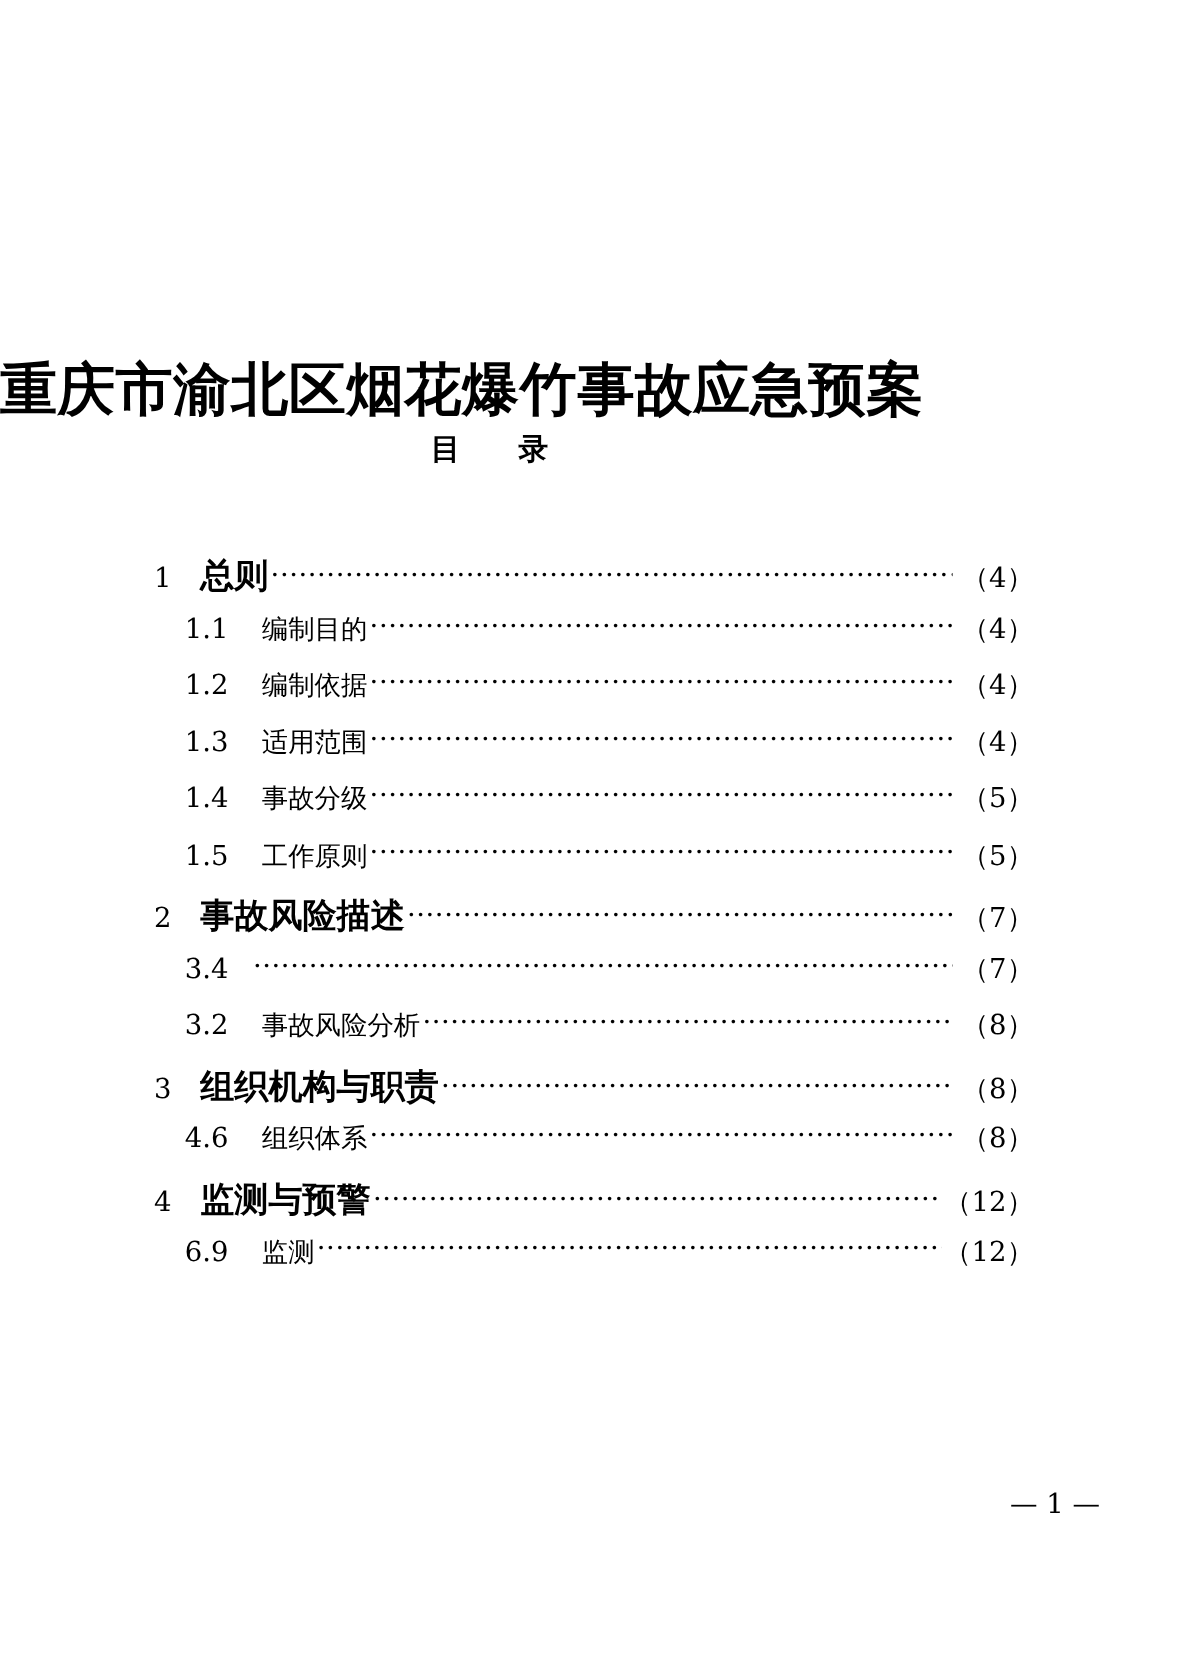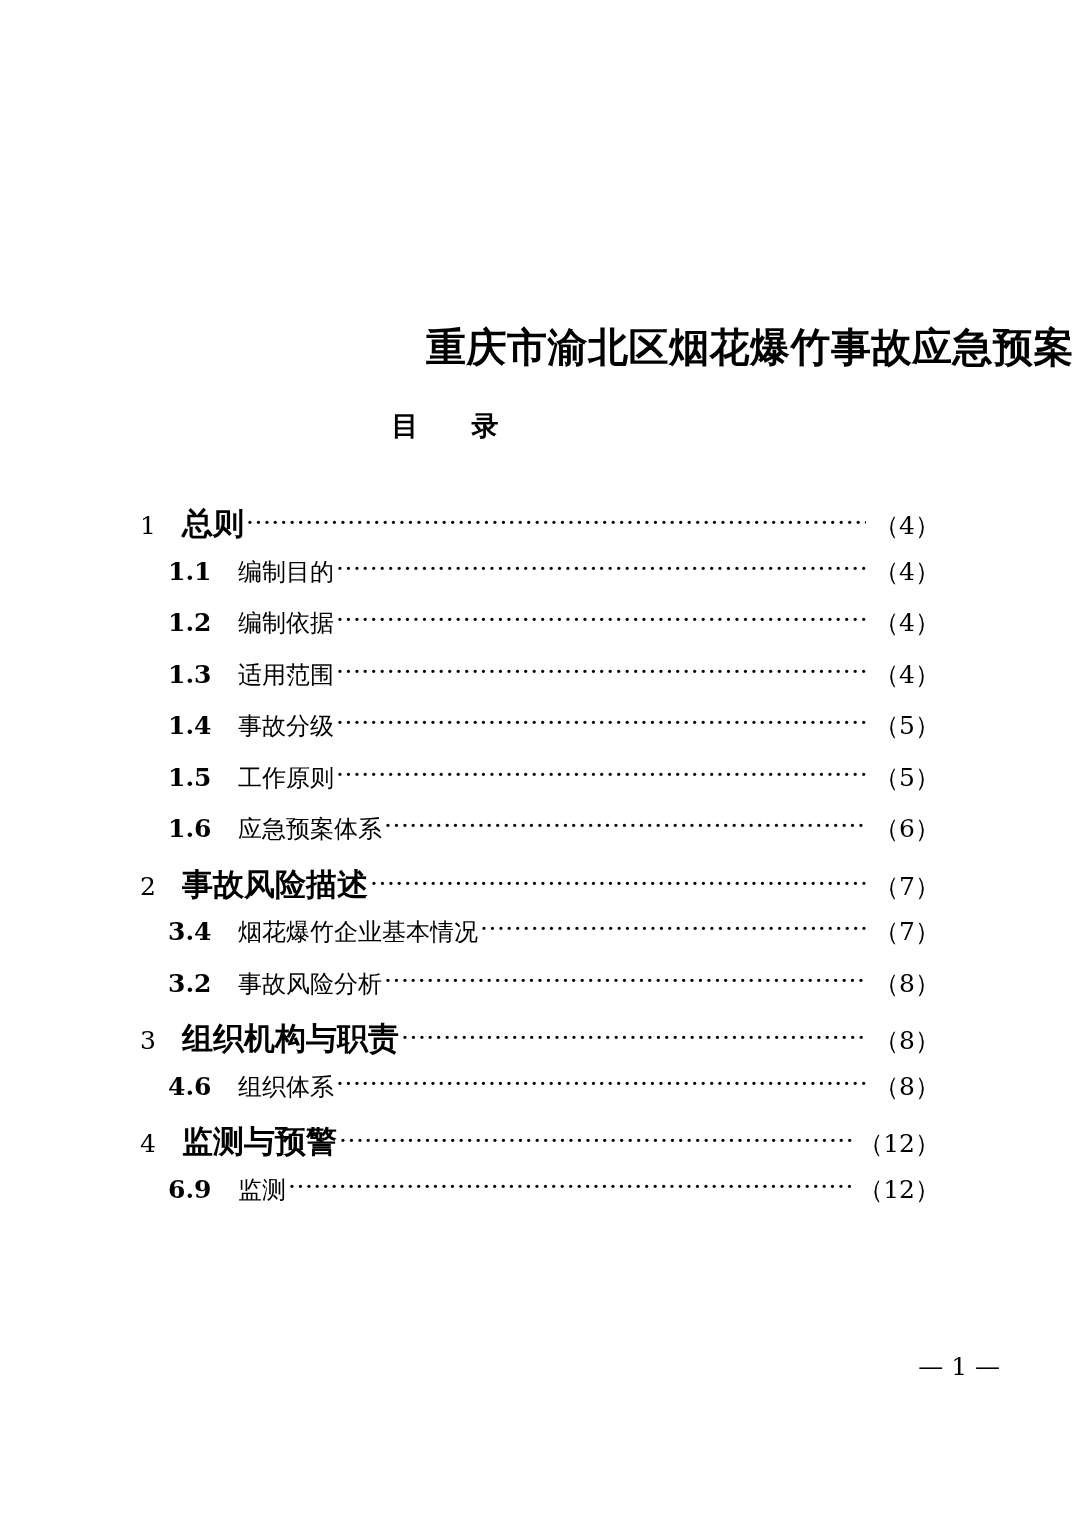--- a/index.html
+++ b/index.html
@@ -23,34 +23,34 @@
     height: 1520px;
     background: #ffffff;
   }
 
   
   .doc-title {
     position: absolute;
     left: 0;
     top: 292px;
     width: 1074px;
-    text-align: right;
+    text-align: left;
     font-family: "DejaVu Sans", sans-serif;
     font-weight: 700;
-    font-size: 40px;
+    font-size: 52px;
     letter-spacing: 0.5px;
     line-height: 56px;
     white-space: nowrap;
   }
 
   
   .toc-heading {
     position: absolute;
     left: 0;
-    top: 407px;
+    top: 390px;
     width: 890px;
     text-align: center;
     font-family: "DejaVu Sans", sans-serif;
     font-weight: 700;
     font-size: 27px;
     line-height: 38px;
     white-space: nowrap;
   }
   .toc-heading .gap { display: inline-block; width: 34px; }
 
@@ -118,21 +118,21 @@
     font-weight: 700;
     font-size: 31px;
     margin-left: 10px;
   }
   .lvl1 .toc-page { min-width: 72px; }
 
   
   .lvl2 { padding-left: 28px; }
   .lvl2 .toc-num {
     width: 60px;
-    font-weight: 700;
+    font-weight: 400;
   }
   .lvl2 .toc-label {
     font-weight: 400;
     margin-left: 10px;
   }
   .lvl2 .toc-page { min-width: 72px; }
 
   
   .page-footer {
     position: absolute;
@@ -188,35 +188,28 @@
         <span class="toc-label">事故分级</span>
         <span class="toc-leader"></span>
         <span class="toc-page">（5）</span>
       </div>
       <div class="toc-row lvl2">
         <span class="toc-num">1.5</span>
         <span class="toc-label">工作原则</span>
         <span class="toc-leader"></span>
         <span class="toc-page">（5）</span>
       </div>
-      <div class="toc-row lvl2">
-        <span class="toc-num">1.6</span>
-        <span class="toc-label">应急预案体系</span>
-        <span class="toc-leader"></span>
-        <span class="toc-page">（6）</span>
-      </div>
       <div class="toc-row lvl1">
         <span class="toc-num">2</span>
         <span class="toc-label">事故风险描述</span>
         <span class="toc-leader"></span>
         <span class="toc-page">（7）</span>
       </div>
       <div class="toc-row lvl2">
         <span class="toc-num">3.4</span>
-        <span class="toc-label">烟花爆竹企业基本情况</span>
         <span class="toc-leader"></span>
         <span class="toc-page">（7）</span>
       </div>
       <div class="toc-row lvl2">
         <span class="toc-num">3.2</span>
         <span class="toc-label">事故风险分析</span>
         <span class="toc-leader"></span>
         <span class="toc-page">（8）</span>
       </div>
       <div class="toc-row lvl1">

